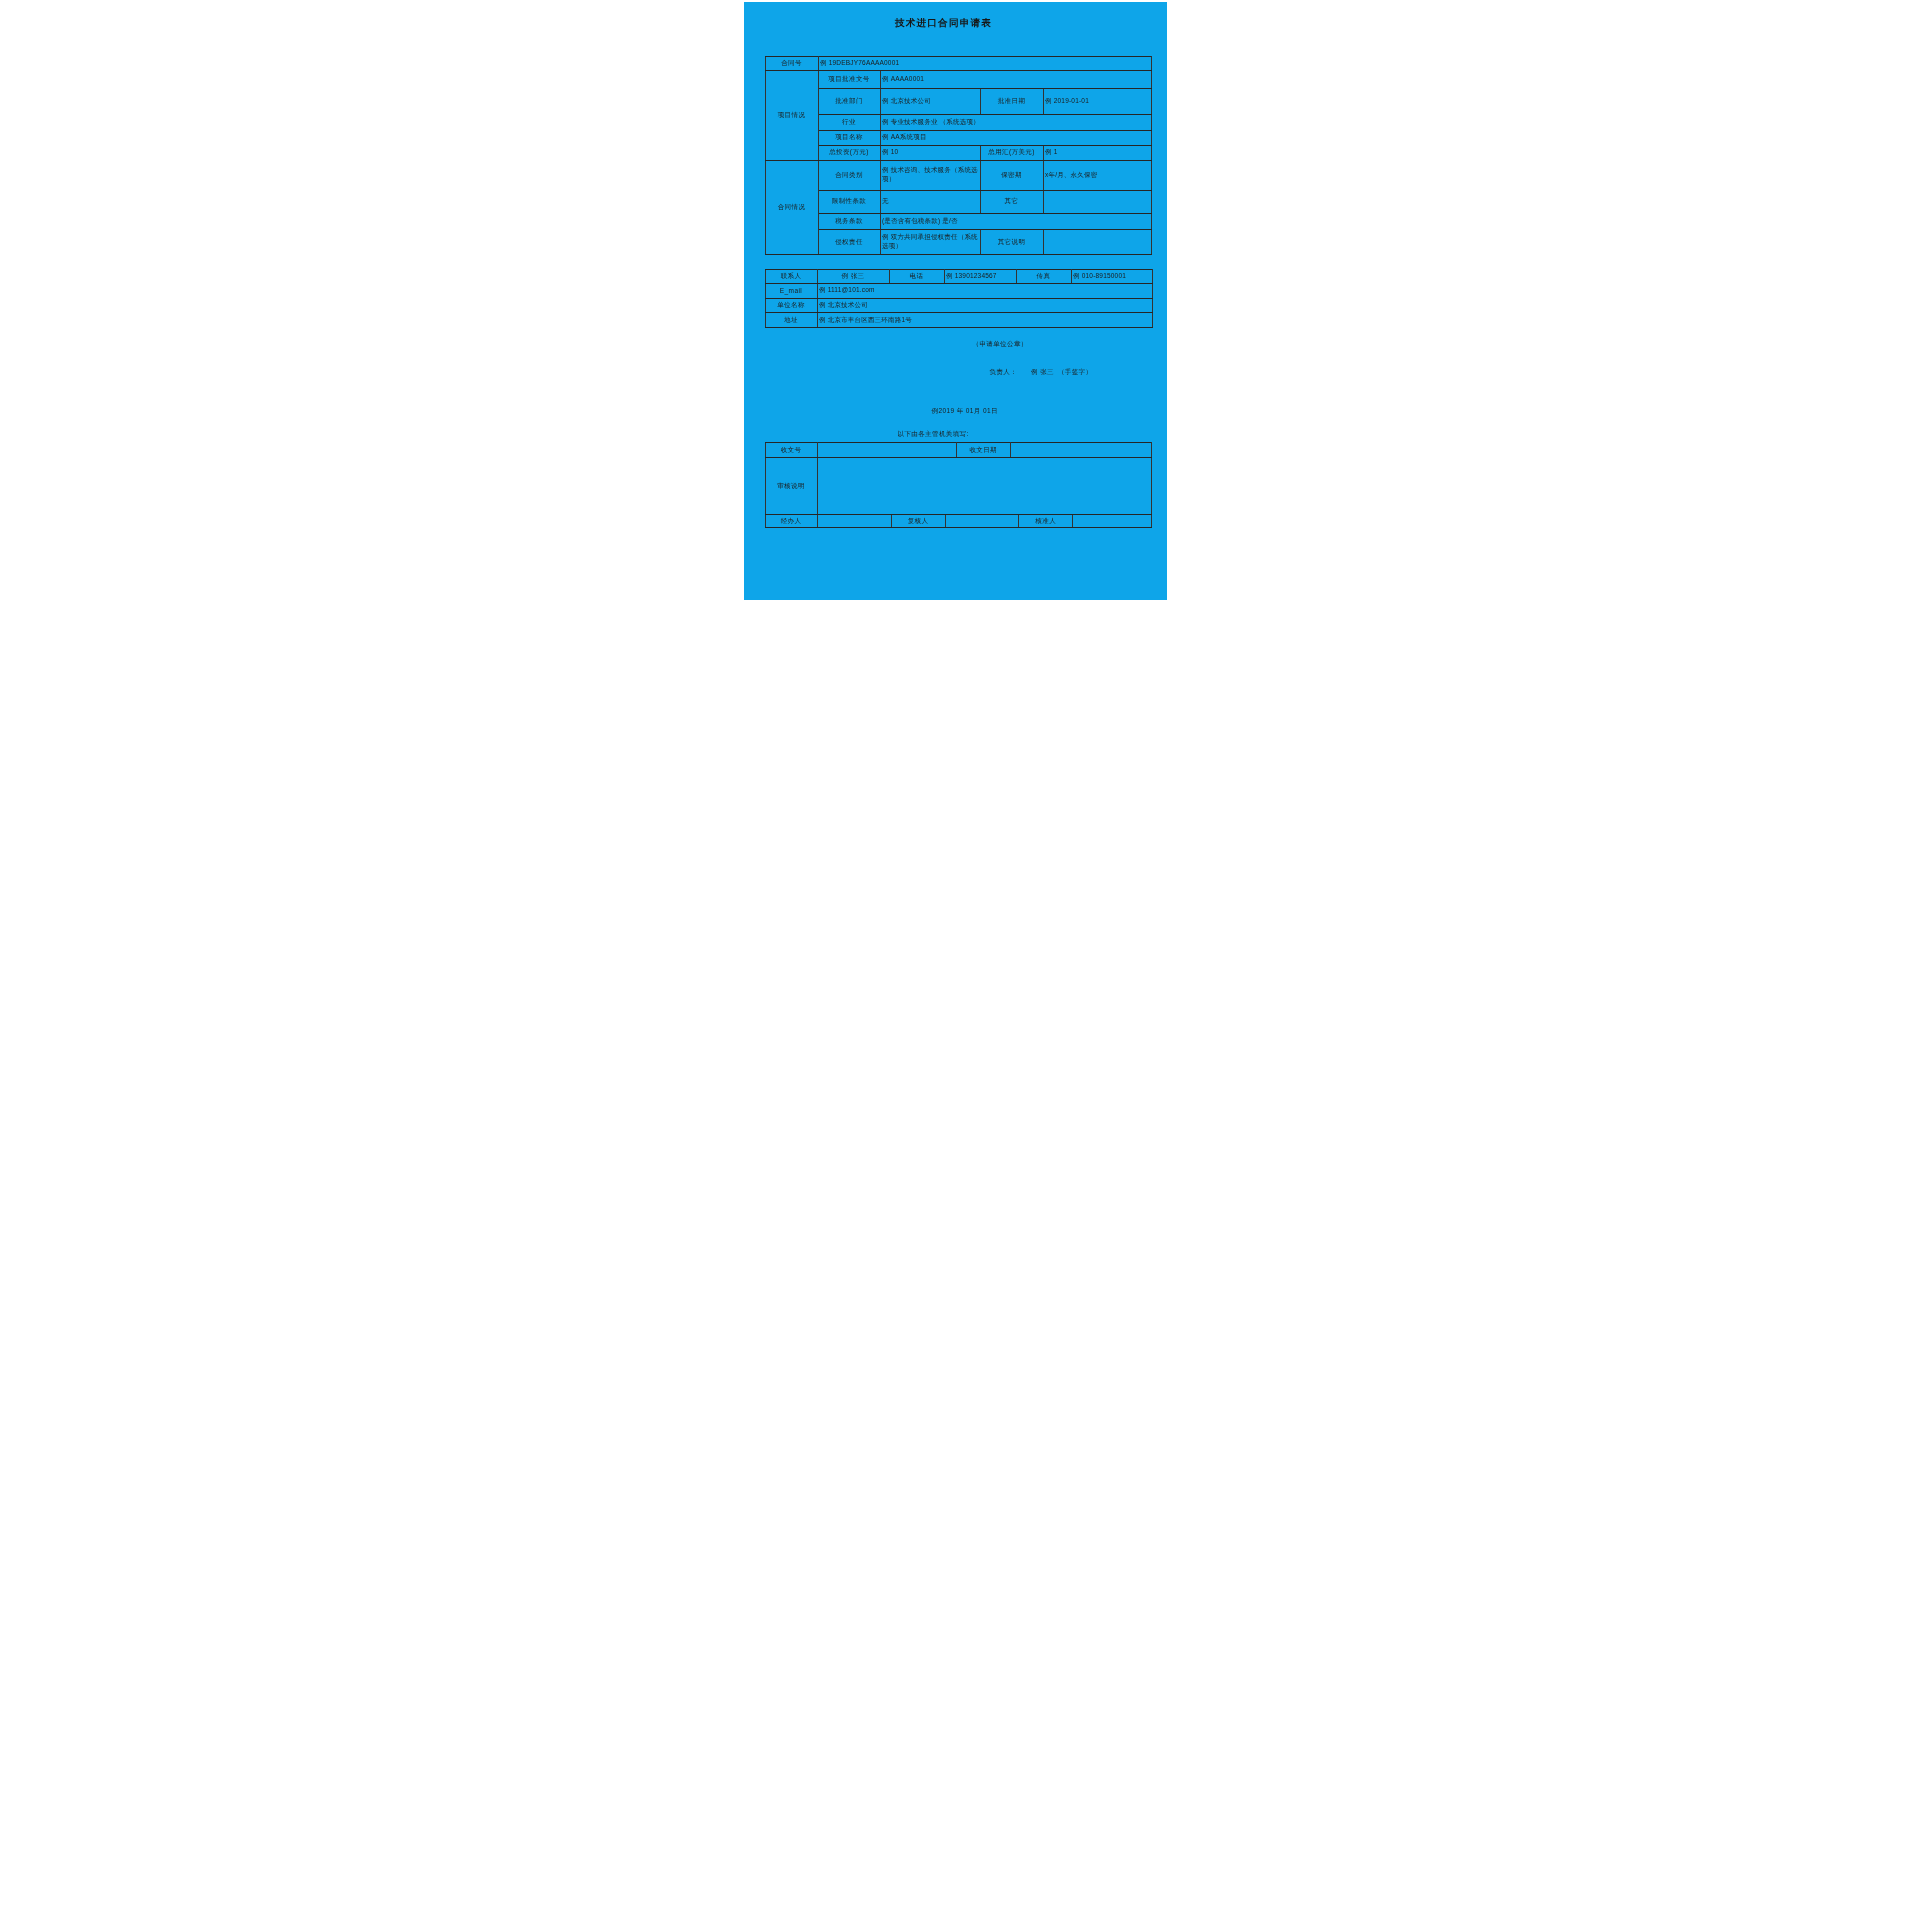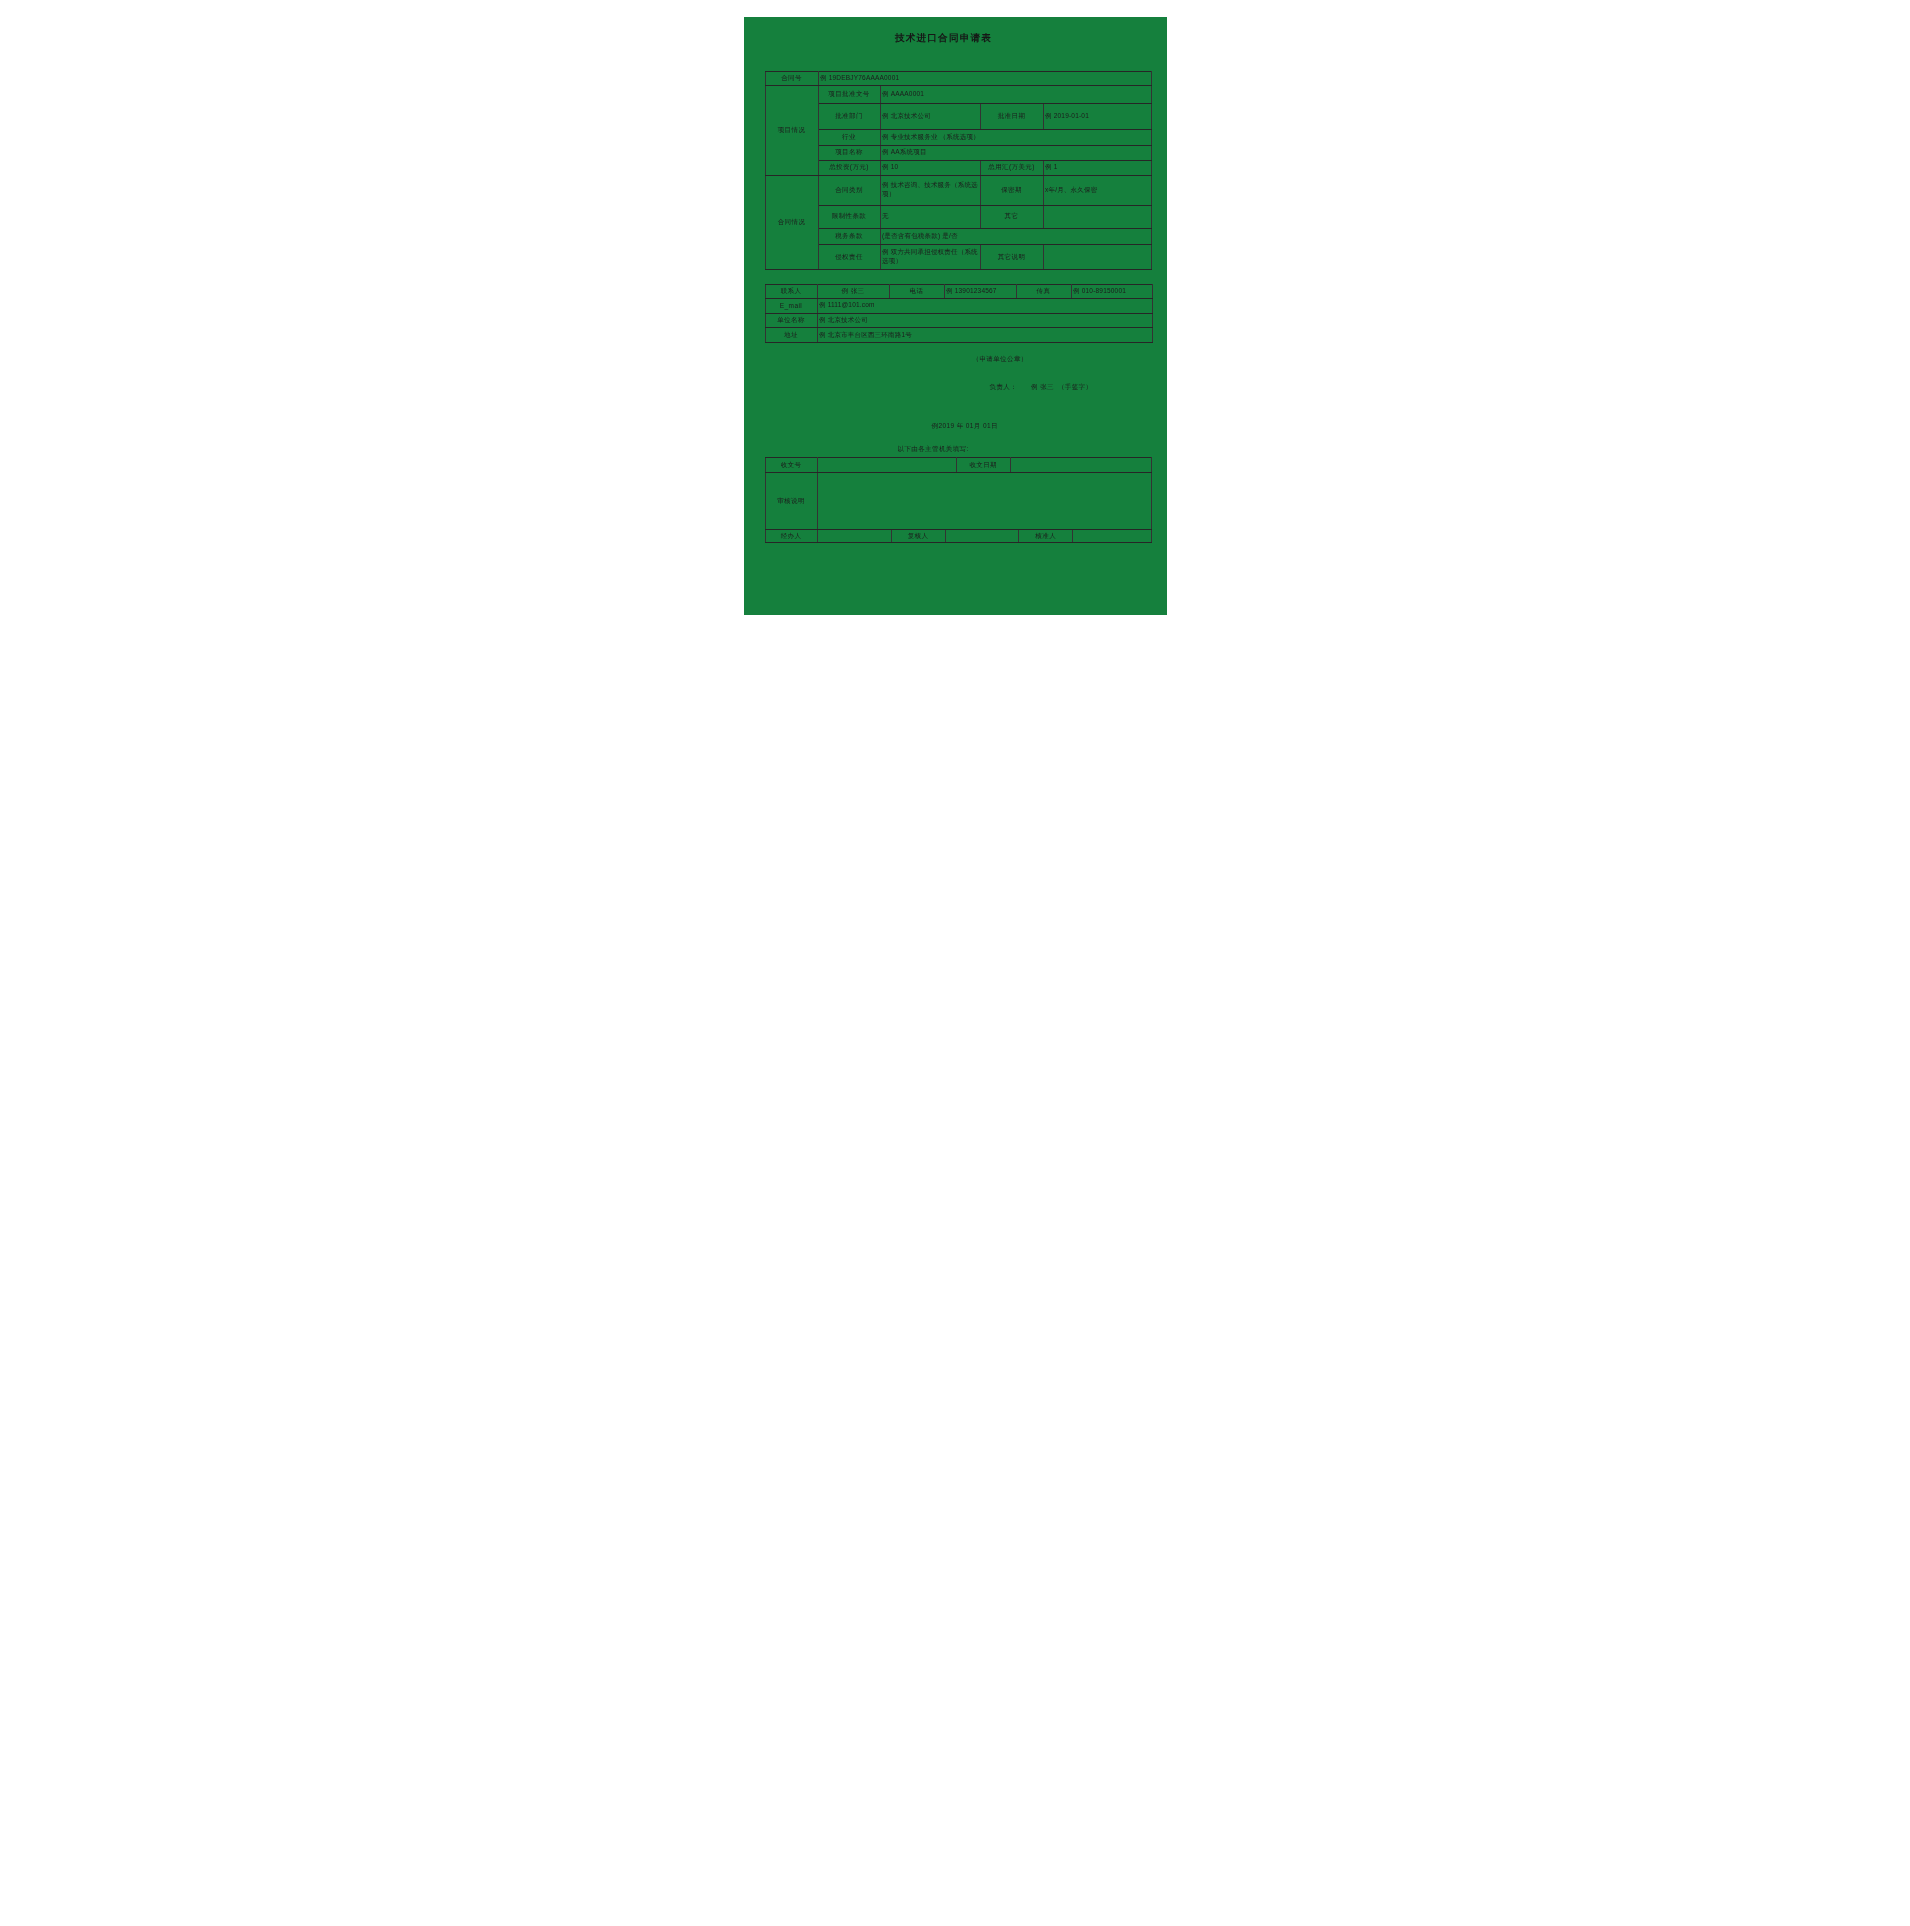--- a/index.html
+++ b/index.html
@@ -1,21 +1,21 @@
 <!DOCTYPE html>
 <html style="font-size:6.2px"><head>
 <meta charset="utf-8">
 <style>
   html,body { margin:0; padding:0; background:#ffffff; }
   .page {
     position: relative;
     width: 423px;
     height: 598px;
-    margin: 17px auto;
-    background: #15803d;
+    margin: 2px auto;
+    background: #0ea5e9;
     font-family: "Liberation Sans", sans-serif;
     color: #1c1c1c;
     overflow: hidden;
   }
   .doc-title {
     position: absolute;
     top: 14.6px; left: 0; right: 23px;
     text-align: center;
     font-size: 9.6px;
     font-weight: bold;

